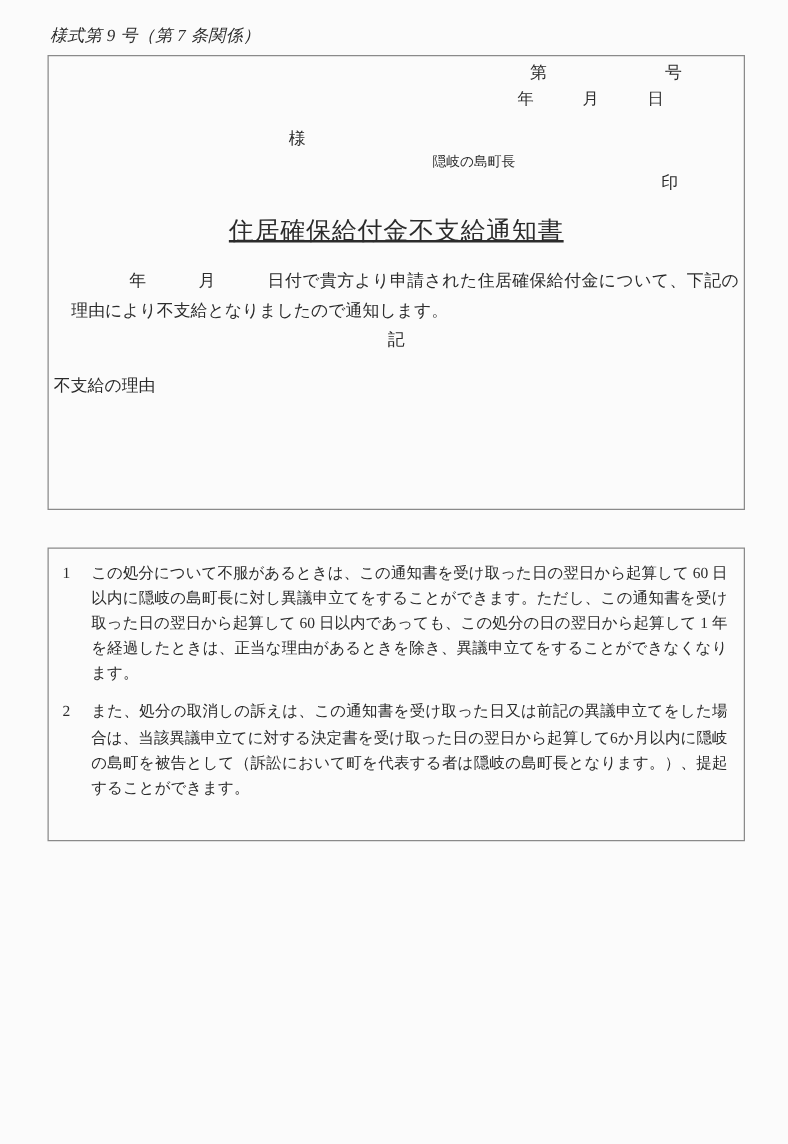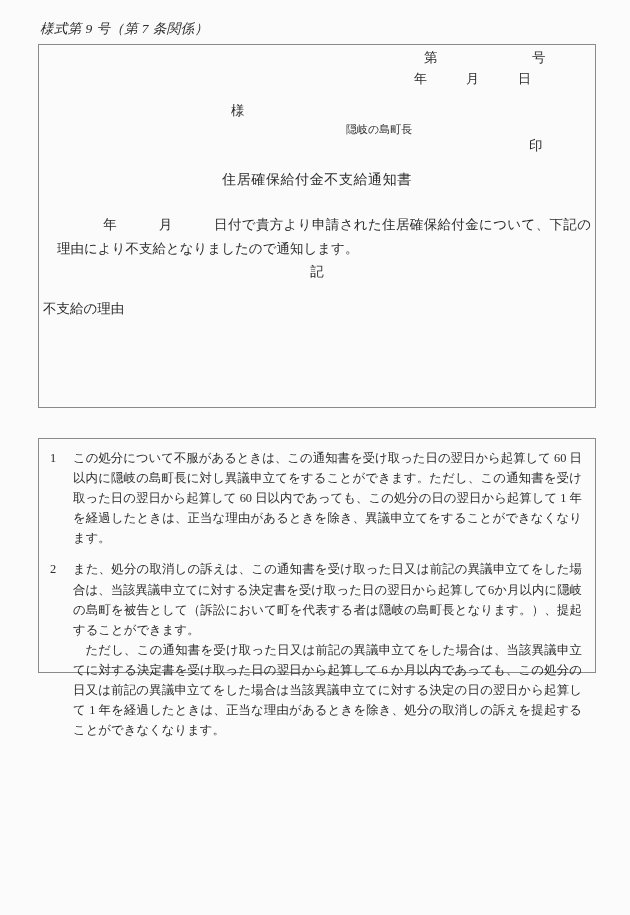--- a/index.html
+++ b/index.html
@@ -75,22 +75,23 @@
     top: 92px;
     font-size: 13.5px;
   }
 
   .doc-title {
     position: absolute;
     left: 0;
     right: 0;
     top: 126px;
     text-align: center;
-    font-size: 14px;
+    font-size: 20px;
     letter-spacing: 0.6px;
+    text-decoration: underline;
   }
 
   .body-text {
     position: absolute;
     left: 18px;
     right: 4px;
     top: 168px;
     font-size: 13.5px;
     line-height: 1.75;
     text-align: justify;
@@ -187,17 +188,16 @@
     <div class="appeal-num">1</div>
     <div class="appeal-body">
       <p>この処分について不服があるときは、この通知書を受け取った日の翌日から起算して 60 日以内に隠岐の島町長に対し異議申立てをすることができます。ただし、この通知書を受け取った日の翌日から起算して 60 日以内であっても、この処分の日の翌日から起算して 1 年を経過したときは、正当な理由があるときを除き、異議申立てをすることができなくなります。</p>
     </div>
   </div>
 
   <div class="appeal-item">
     <div class="appeal-num">2</div>
     <div class="appeal-body">
       <p>また、処分の取消しの訴えは、この通知書を受け取った日又は前記の異議申立てをした場合は、当該異議申立てに対する決定書を受け取った日の翌日から起算して6か月以内に隠岐の島町を被告として（訴訟において町を代表する者は隠岐の島町長となります。）、提起することができます。</p>
-      <p class="sub">ただし、この通知書を受け取った日又は前記の異議申立てをした場合は、当該異議申立てに対する決定書を受け取った日の翌日から起算して 6 か月以内であっても、この処分の日又は前記の異議申立てをした場合は当該異議申立てに対する決定の日の翌日から起算して 1 年を経過したときは、正当な理由があるときを除き、処分の取消しの訴えを提起することができなくなります。</p>
     </div>
   </div>
 
 </div>
 
 </body></html>

